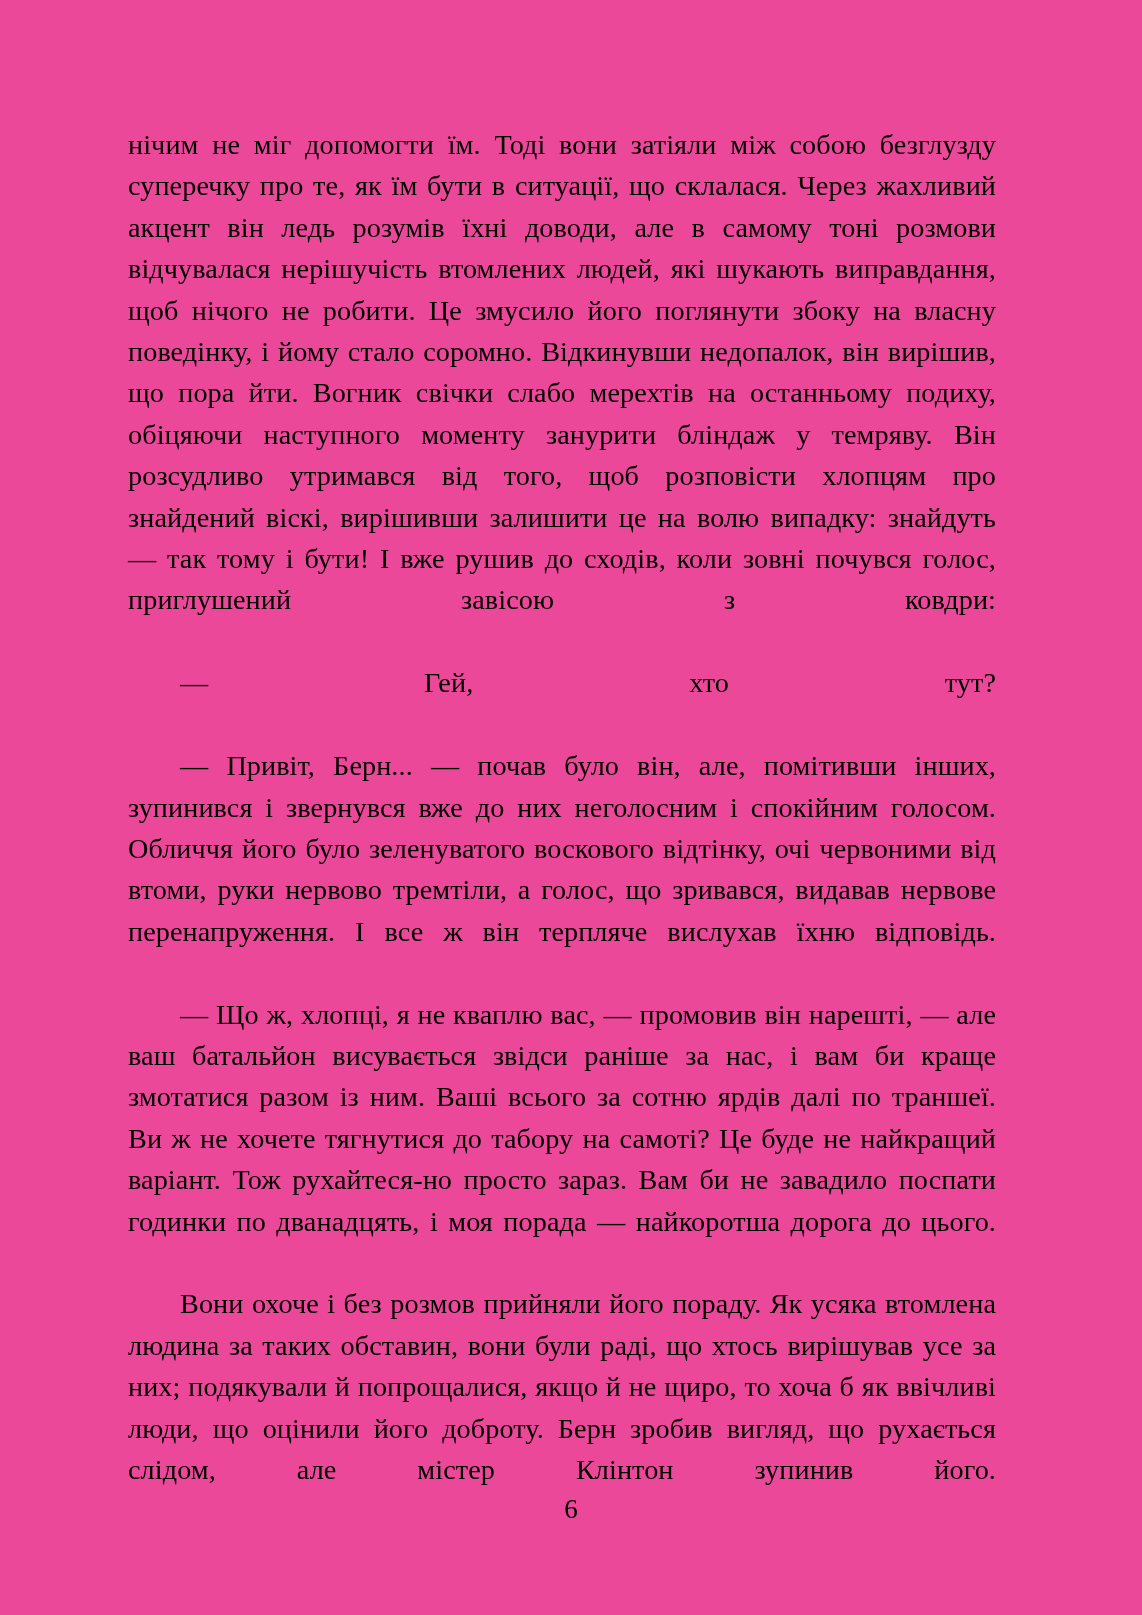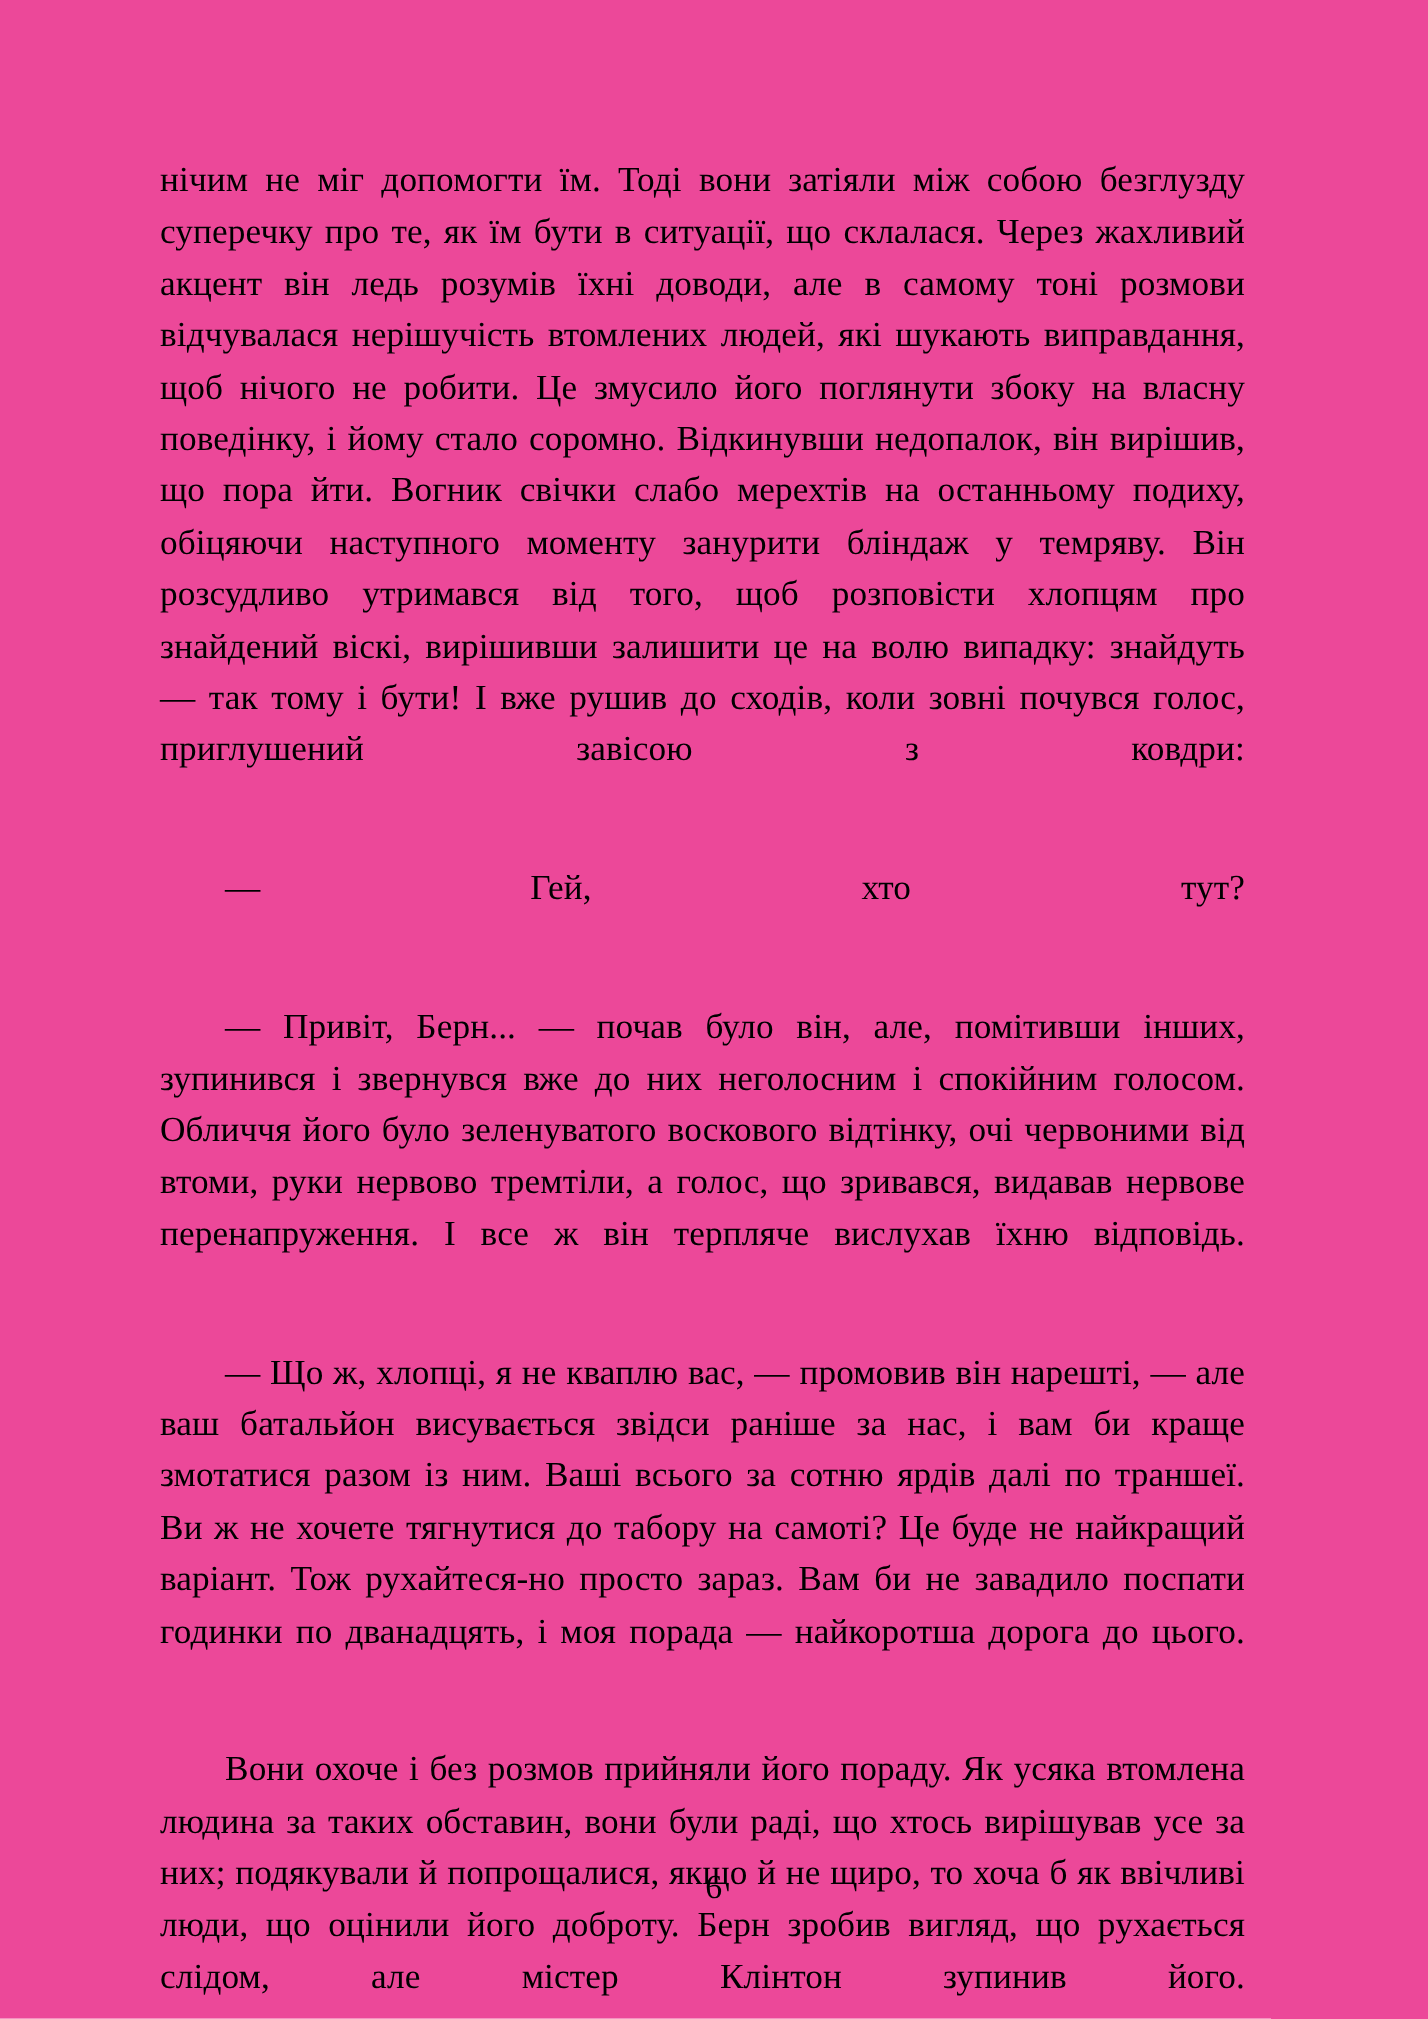--- a/index.html
+++ b/index.html
@@ -39,21 +39,20 @@
     text-justify: inter-word;
     text-indent: 0;
     letter-spacing: 0.1px;
     word-spacing: 0.2px;
     hyphens: none;
     -webkit-hyphens: none;
   }
 
   .para.indent {
     text-indent: 52px;
-    margin-top: 28px;
   }
 
   
   .para::after {
     content: "";
     display: inline-block;
     width: 100%;
   }
 
   .page-number {

